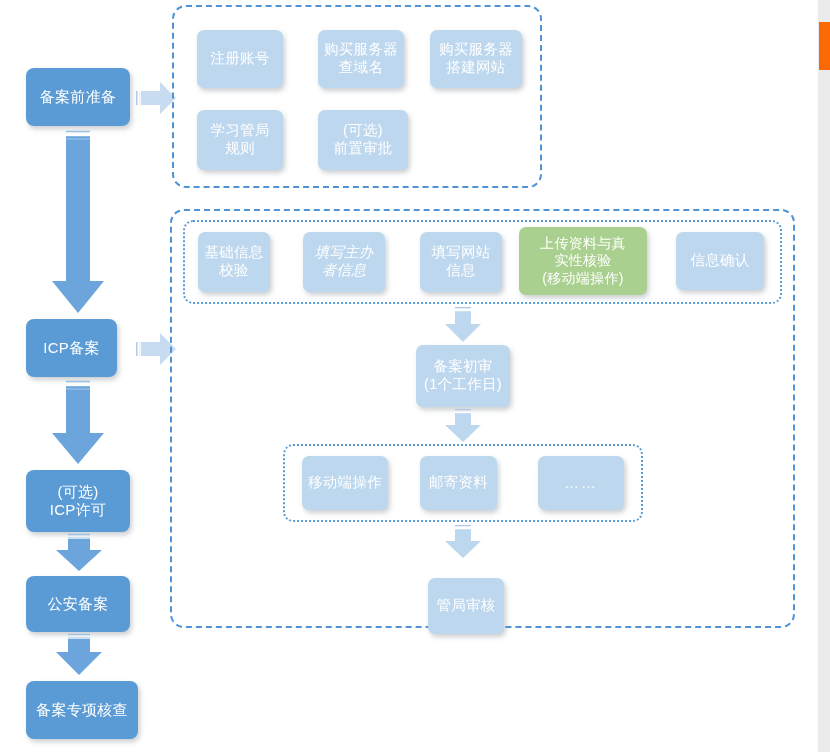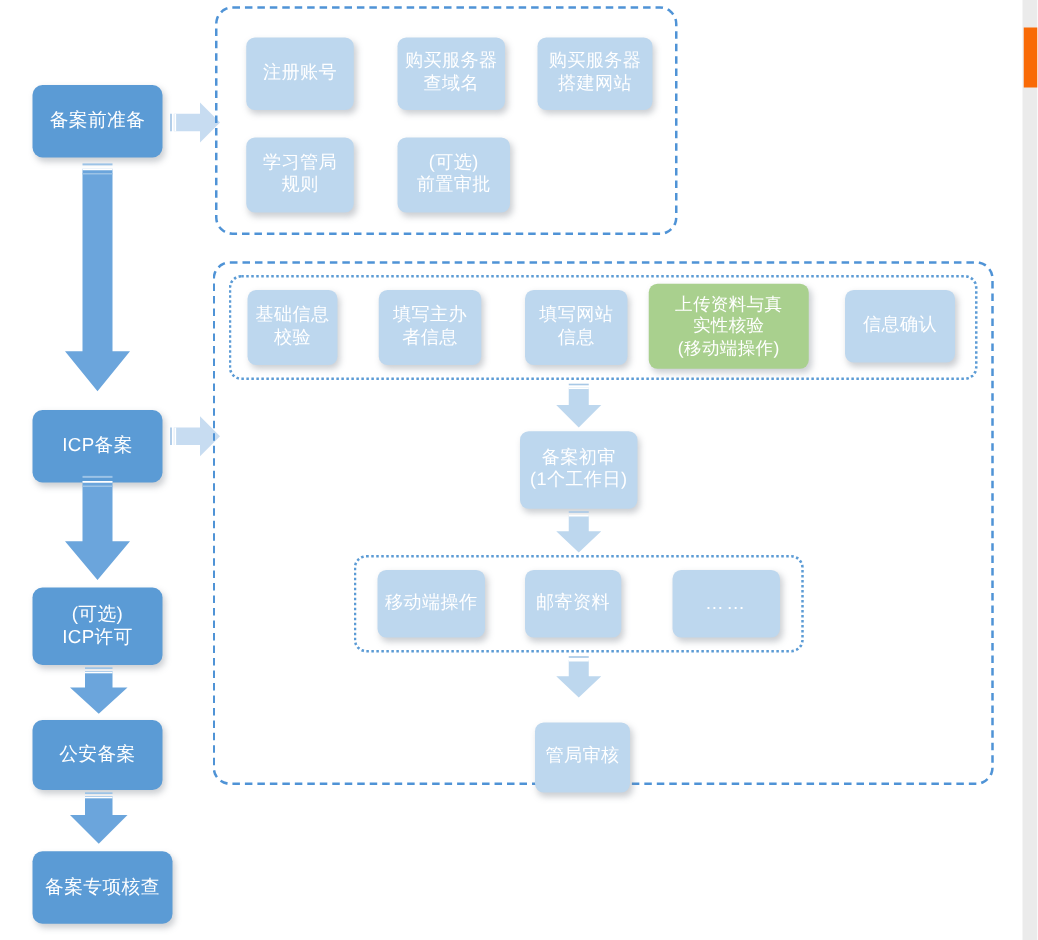--- a/index.html
+++ b/index.html
@@ -98,21 +98,21 @@
     background: #F96A06;
   }
 </style>
 </head>
 <body>
 
 <div id="canvas">
 
   <div class="node primary" style="left:26px; top:68px; width:104px; height:58px;">备案前准备</div>
 
-  <div class="node primary" style="left:26px; top:319px; width:104px; height:58px;margin-top:9px;">ICP备案</div>
+  <div class="node primary" style="left:26px; top:319px; width:91px; height:58px;">ICP备案</div>
 
   <div class="node primary" style="left:26px; top:470px; width:104px; height:62px;">(可选)
 ICP许可</div>
 
   <div class="node primary" style="left:26px; top:681px; width:112px; height:58px;">备案专项核查</div>
 
   <div class="node primary" style="left:26px; top:576px; width:104px; height:56px;">公安备案</div>
 
   <div class="arrow" style="left:48px; top:131px; width:60px; height:186px;">
     <svg width="60" height="186" viewBox="0 0 60 186">
@@ -180,21 +180,21 @@
   <div class="node light" style="left:318px; top:110px; width:90px; height:60px;">(可选)
 前置审批</div>
 
   <div class="group" style="left:170px; top:209px; width:625px; height:419px;"></div>
 
   <div class="group dotted" style="left:183px; top:220px; width:599px; height:84px;"></div>
 
   <div class="node light" style="left:198px; top:232px; width:72px; height:60px;">基础信息
 校验</div>
 
-  <div class="node light" style="left:303px; top:232px; width:82px; height:60px;">填写主办
+  <div class="node light" style="left:303px; top:232px; width:82px; height:60px;font-style:italic;">填写主办
 者信息</div>
 
   <div class="node light" style="left:420px; top:232px; width:82px; height:60px;">填写网站
 信息</div>
 
   <div class="node green" style="left:519px; top:227px; width:128px; height:68px;">上传资料与真
 实性核验
 (移动端操作)</div>
 
   <div class="node light" style="left:676px; top:232px; width:88px; height:58px;text-align:center;">信息确认</div>

